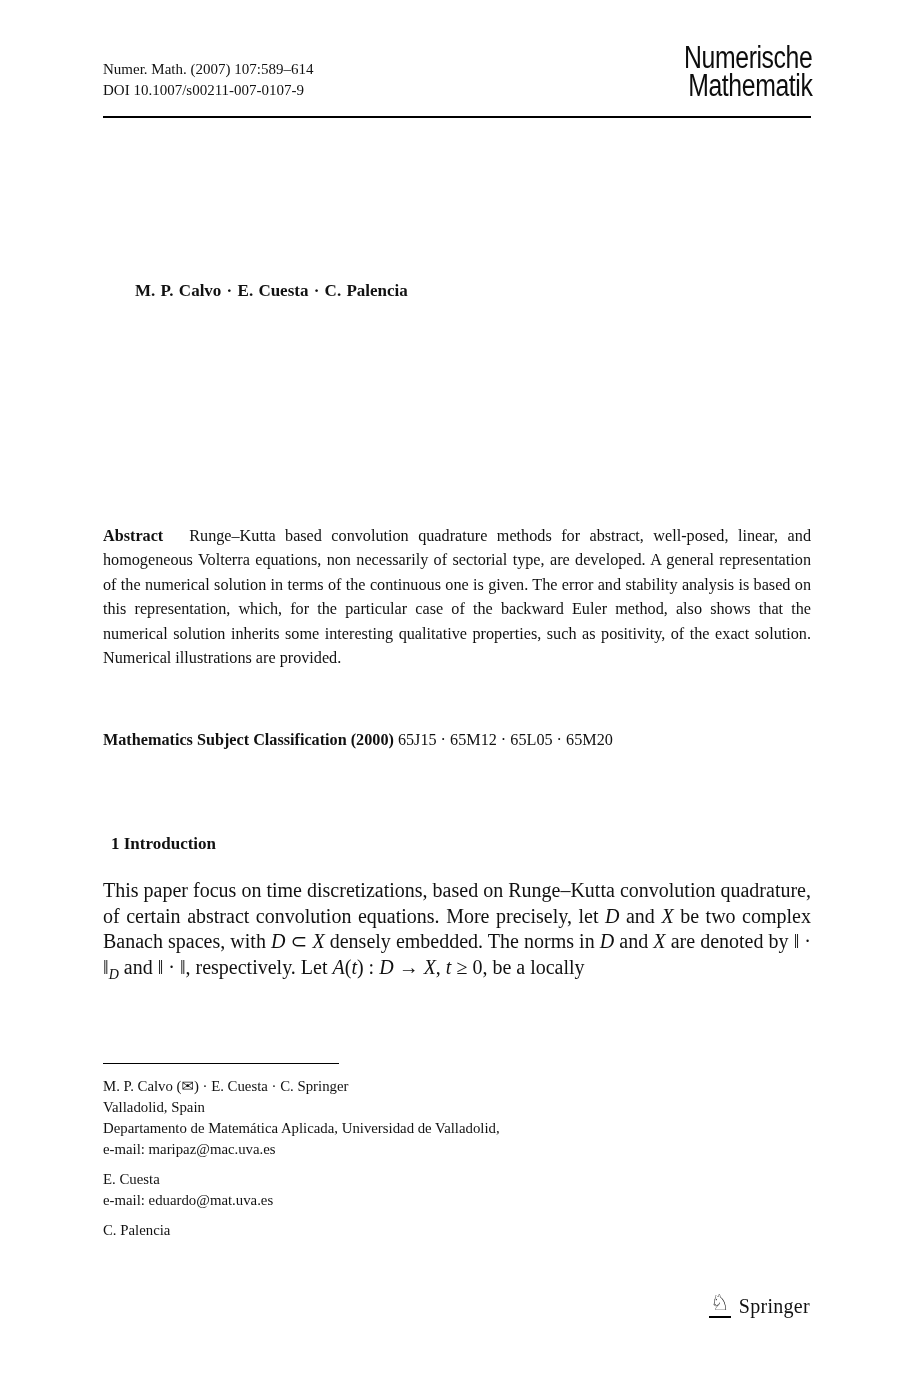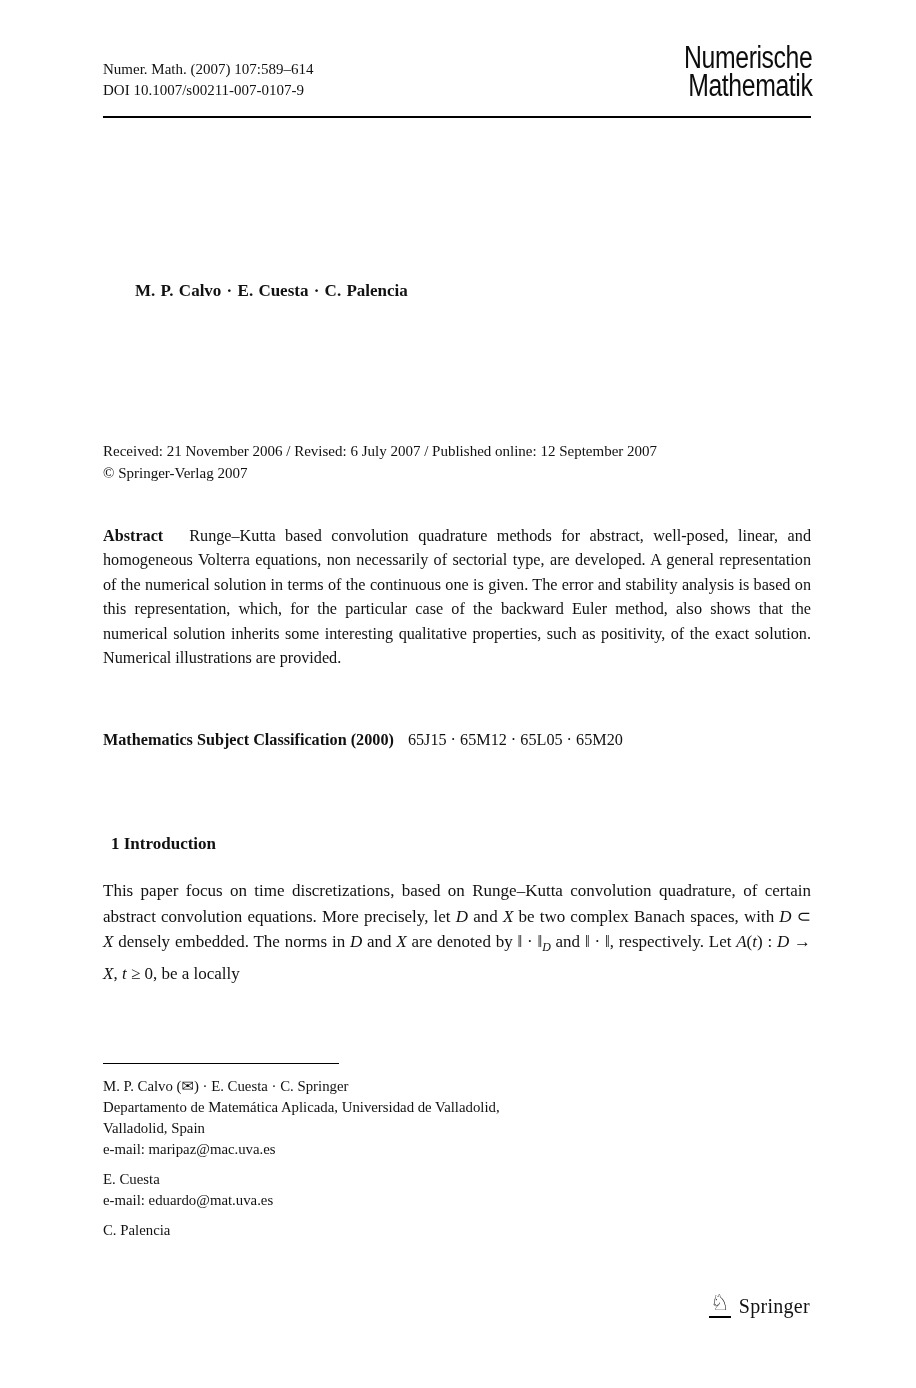--- a/index.html
+++ b/index.html
@@ -58,31 +58,31 @@
     width: 708px;
     font-size: 16.2px; line-height: 24.4px;
     text-align: justify;
   }
   .abstract .label { font-weight: 700; margin-right: 26px; font-family: Liberation Serif, serif; }
 
   .msc {
     position: absolute; top: 731px; left: 103px;
     width: 708px; font-size: 16.2px;
   }
-  .msc .label { font-weight: 700; margin-right: 14px; }
+  .msc .label { font-weight: 700; margin-right: 4px; }
 
   .section-heading {
     position: absolute; top: 834px; left: 111px;
     font-size: 17px; font-weight: 700;
   }
 
   .intro {
     position: absolute; top: 878px; left: 103px;
     width: 708px;
-    font-size: 17px; line-height: 25.6px;
+    font-size: 20px; line-height: 25.6px;
     text-align: justify;
   }
   .intro i { font-style: italic; }
   .intro sub { font-size: 70%; font-style: italic; }
 
   .footnote-rule {
     position: absolute; top: 1063px; left: 103px;
     width: 236px; height: 1.4px; background: #000;
   }
   .footnotes {
@@ -120,44 +120,40 @@
   <div class="journal-logo">
     <div>Numerische</div>
     <div>Mathematik</div>
   </div>
 
   <div class="rule-main"></div>
 
 
   <div class="authors">M. P. Calvo  ·  E. Cuesta  ·  C. Palencia</div>
 
-  <div class="history">
-    <div>Received: 21 November 2006 / Revised: 6 July 2007 / Published online: 12 September 2007</div>
-    <div>© Springer-Verlag 2007</div>
-  </div>
 
   <div class="abstract">
     <span class="label">Abstract</span><span>Runge–Kutta based convolution quadrature methods for abstract, well-posed, linear, and homogeneous Volterra equations, non necessarily of sectorial type, are developed. A general representation of the numerical solution in terms of the continuous one is given. The error and stability analysis is based on this representation, which, for the particular case of the backward Euler method, also shows that the numerical solution inherits some interesting qualitative properties, such as positivity, of the exact solution. Numerical illustrations are provided.</span>
   </div>
 
   <div class="msc">
     <span class="label">Mathematics Subject Classification (2000)</span><span>65J15 · 65M12 · 65L05 · 65M20</span>
   </div>
 
   <div class="section-heading">1 Introduction</div>
 
   <div class="intro"><span>This paper focus on time discretizations, based on Runge–Kutta convolution quadrature, of certain abstract convolution equations. More precisely, let </span><i>D</i><span> and </span><i>X</i><span> be two complex Banach spaces, with </span><i>D</i><span> ⊂ </span><i>X</i><span> densely embedded. The norms in </span><i>D</i><span> and </span><i>X</i><span> are denoted by ‖ · ‖</span><sub>D</sub><span> and ‖ · ‖, respectively. Let </span><i>A</i><span>(</span><i>t</i><span>) : </span><i>D</i><span> → </span><i>X</i><span>, </span><i>t</i><span> ≥ 0, be a locally</span></div>
 
   <div class="footnote-rule"></div>
 
   <div class="footnotes">
     <div class="fn-block">
       <div>M. P. Calvo (✉) · E. Cuesta · C. Springer</div>
+      <div>Valladolid, Spain</div>
       <div>Departamento de Matemática Aplicada, Universidad de Valladolid,</div>
-      <div>Valladolid, Spain</div>
       <div>e-mail: maripaz@mac.uva.es</div>
     </div>
     <div class="fn-block">
       <div>E. Cuesta</div>
       <div>e-mail: eduardo@mat.uva.es</div>
     </div>
     <div class="fn-block">
       <div>C. Palencia</div>
     </div>
   </div>

